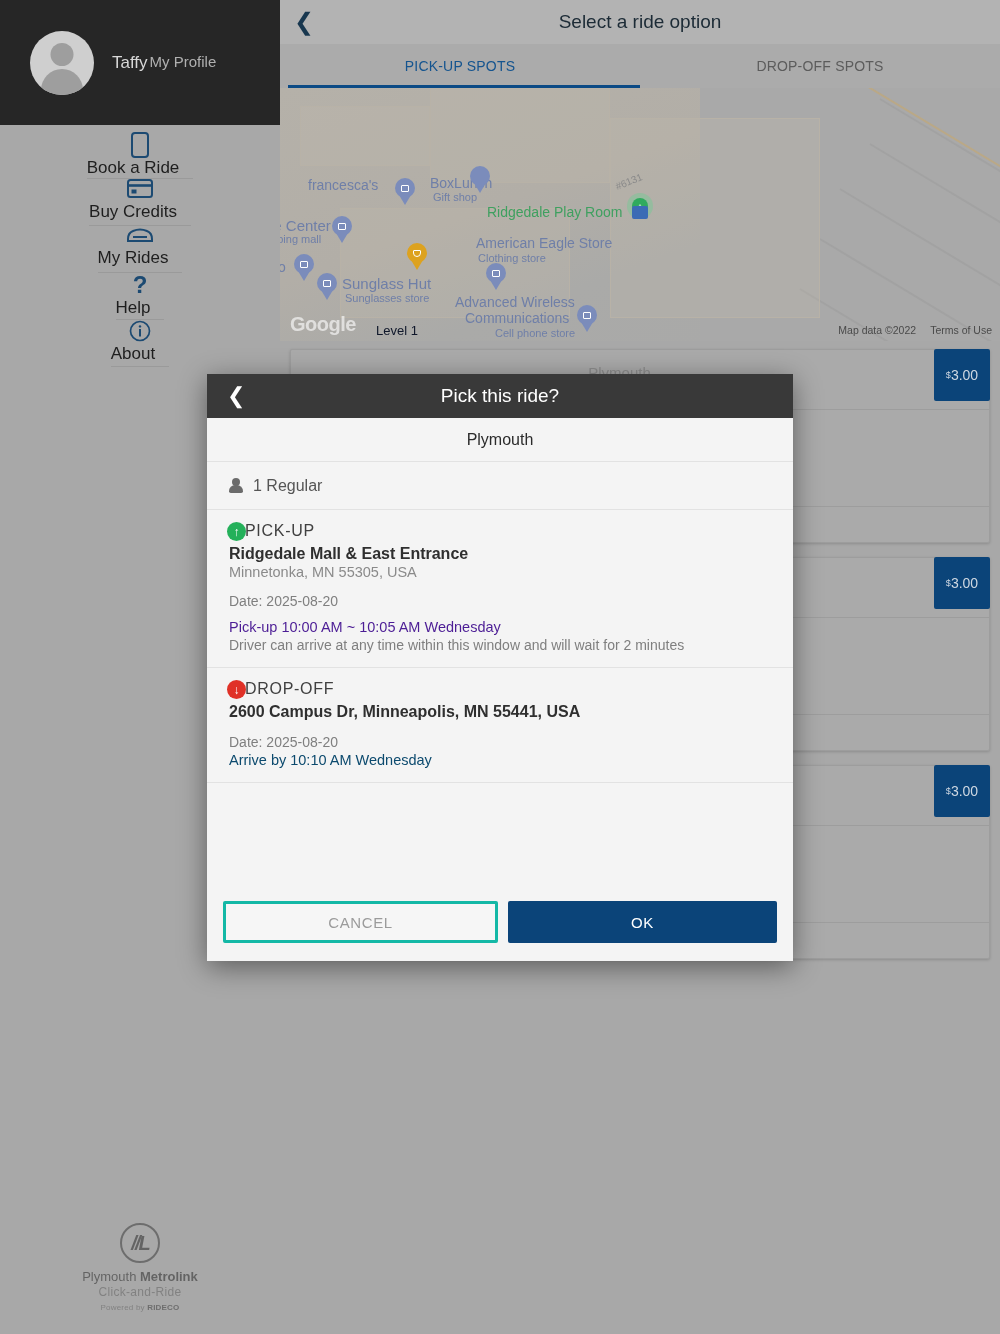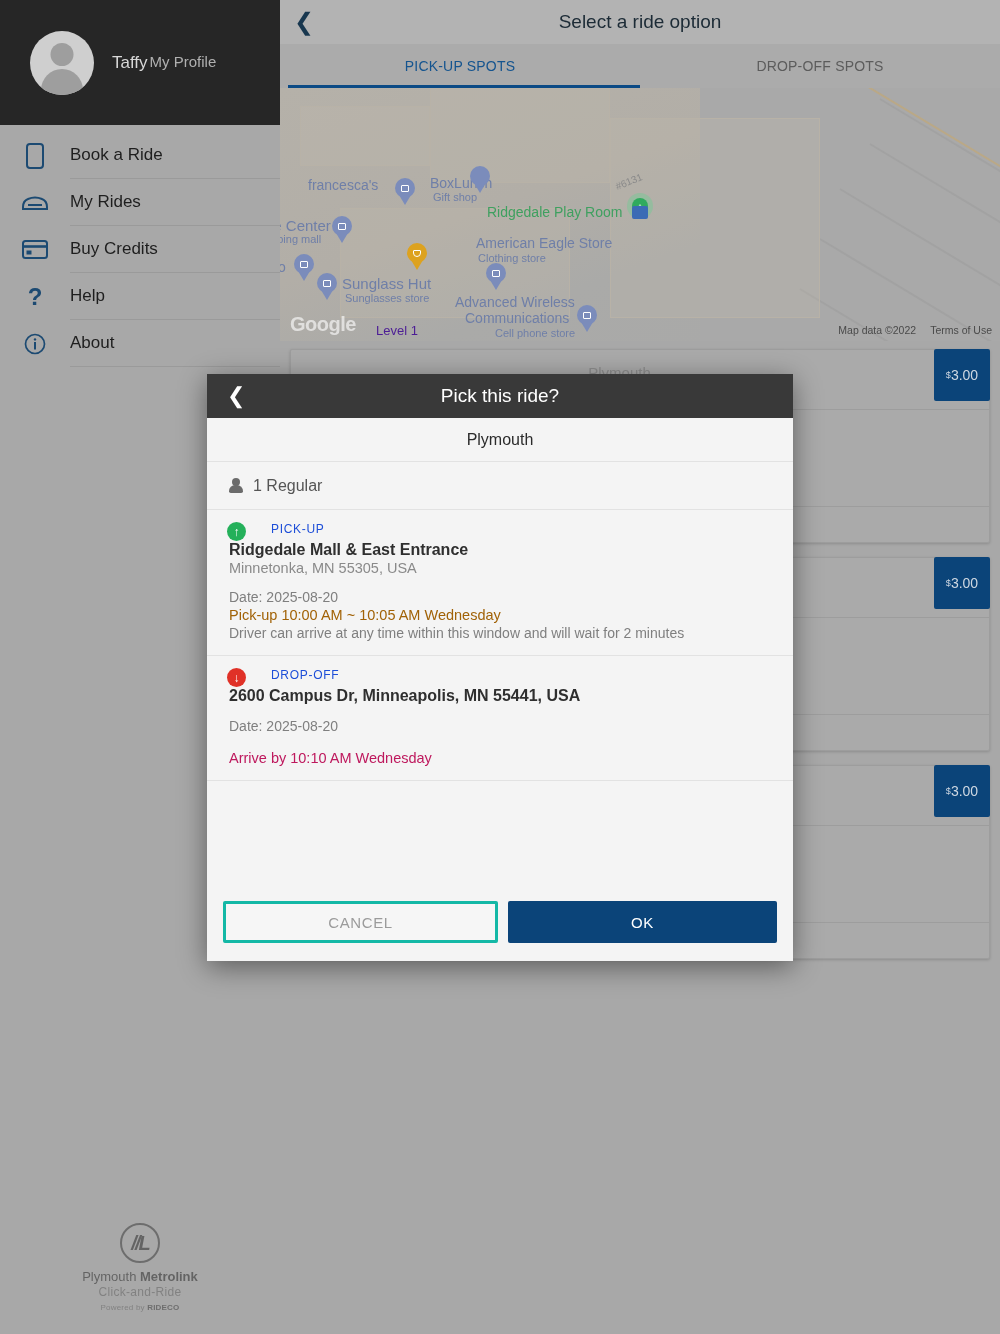--- a/index.html
+++ b/index.html
@@ -34,20 +34,21 @@
     width: 42px; height: 34px; border-radius: 21px 21px 0 0; background: #9e9e9e;
   }
   .sb-user { display: flex; flex-direction: row; gap: 2px; }
   .sb-name { color: #d8d8d8; font-size: 17px; }
   .sb-profile { color: #b0b0b0; font-size: 15px; }
 
   .sb-nav { padding-top: 7px; }
   .sb-item {
     height: 47px; display: flex; align-items: center; cursor: pointer;
     position: relative;
+    flex-direction: column;
   }
   .sb-icon {
     width: 70px; display: flex; align-items: center; justify-content: center;
     color: #1c4a72; flex: 0 0 auto;
   }
   .sb-label {
     font-size: 17px; color: #1e1e1e; flex: 1;
     border-bottom: 1px solid #9a9a9a; height: 47px;
     display: flex; align-items: center; padding-right: 14px;
   }
@@ -189,27 +190,27 @@
   .person-ico .h { position:absolute;top:0;left:3px;width:8px;height:8px;border-radius:50%;background:#6b6b6b;}
   .person-ico .b { position:absolute;bottom:1px;left:0;width:14px;height:8px;border-radius:7px 7px 2px 2px;background:#6b6b6b;}
 
   .leg { padding: 12px 22px 14px 22px; border-bottom:1px solid #e2e2e2; position:relative; }
   .leg-ico {
     position:absolute; left:20px; top:12px; width:19px; height:19px; border-radius:50%;
     display:flex; align-items:center; justify-content:center; color:#fff; font-size:12px; line-height:1;
   }
   .leg-ico.up { background:#24b05a; }
   .leg-ico.down { background:#e03127; }
-  .leg-kind { font-size:12px; letter-spacing:.7px; color:#1d4ed8; margin-left:42px; }
+  .leg-kind { font-size:16px; letter-spacing:.7px; color:#404040; margin-left:16px; }
   .leg-addr { font-size:16px; font-weight:700; color:#2f2f2f; margin-top:5px; }
   .leg-sub  { font-size:14.5px; color:#8a8a8a; margin-top:1px; }
   .leg-gap  { height: 13px; }
   .leg-date { font-size:14px; color:#7f7f7f; }
-  .leg-time-green { font-size:14.5px; color:#a16207; margin-top:2px; }
-  .leg-time-red   { font-size:14.5px; color:#be185d; margin-top:16px; }
+  .leg-time-green { font-size:14.5px; color:#4c1d95; margin-top:10px; }
+  .leg-time-red   { font-size:14.5px; color:#0c4a6e; margin-top:2px; }
   .leg-note { font-size:14px; color:#7f7f7f; margin-top:2px; }
 
   .dlg-spacer { flex:1; background:#f4f4f4; }
   .dlg-actions { display:flex; gap:10px; padding: 10px 16px 18px 16px; background:#f4f4f4; }
   .btn {
     flex:1; height:42px; display:flex; align-items:center; justify-content:center;
     font-size:15px; letter-spacing:.6px; cursor:pointer; border-radius:2px;
   }
   .btn-cancel { background:#f6f6f6; border:3px solid #14b8a6; color:#9b9b9b; }
   .btn-ok { background:#0b4479; color:#fff; }
@@ -233,41 +234,41 @@
 
     <div class="sb-nav">
 
       <div class="sb-item">
         <div class="sb-icon">
           <svg width="18" height="26" viewBox="0 0 18 26">
               <rect x="1" y="1" width="16" height="24" rx="3" fill="none" stroke="#1c4a72" stroke-width="2"></rect>
             </svg>
         </div>
         <div class="sb-label">Book a Ride</div>
-      </div>
-
-      <div class="sb-item">
-        <div class="sb-icon">
-          <svg width="28" height="18" viewBox="0 0 28 18">
-            <path d="M2 13 Q2 7 7 5 Q14 2 21 5 Q26 7 26 13 L26 15 L2 15 Z" fill="none" stroke="#1c4a72" stroke-width="2"></path>
-            <line x1="7" y1="11" x2="21" y2="11" stroke="#1c4a72" stroke-width="2"></line>
-          </svg>
-        </div>
-        <div class="sb-label">My Rides</div>
       </div>
 
       <div class="sb-item">
         <div class="sb-icon">
           <svg width="26" height="19" viewBox="0 0 26 19">
             <rect x="1" y="1" width="24" height="17" rx="2.5" fill="none" stroke="#1c4a72" stroke-width="2"></rect>
             <line x1="1" y1="6.5" x2="25" y2="6.5" stroke="#1c4a72" stroke-width="2.6"></line>
             <rect x="4.5" y="10.5" width="5" height="4" fill="#1c4a72"></rect>
           </svg>
         </div>
         <div class="sb-label">Buy Credits</div>
+      </div>
+
+      <div class="sb-item">
+        <div class="sb-icon">
+          <svg width="28" height="18" viewBox="0 0 28 18">
+            <path d="M2 13 Q2 7 7 5 Q14 2 21 5 Q26 7 26 13 L26 15 L2 15 Z" fill="none" stroke="#1c4a72" stroke-width="2"></path>
+            <line x1="7" y1="11" x2="21" y2="11" stroke="#1c4a72" stroke-width="2"></line>
+          </svg>
+        </div>
+        <div class="sb-label">My Rides</div>
       </div>
 
       <div class="sb-item">
         <div class="sb-icon">
             <span class="qmark">?</span>
           </div>
         <div class="sb-label">Help</div>
       </div>
 
       <div class="sb-item">
@@ -384,21 +385,21 @@
       <div class="mlabel" style="left:175px;top:207px;font-size:14px;">Advanced Wireless</div>
       <div class="mlabel" style="left:185px;top:223px;font-size:14px;">Communications</div>
       <div class="mlabel" style="left:215px;top:239px;font-size:11px;">Cell phone store</div>
       <div class="pin" style="left:297px;top:217px;">
           <div class="bulb">
             <div class="bag"></div>
           </div>
           <div class="tail"></div>
         </div>
 
-      <div class="mlabel" style="left:96px;top:236px;font-size:13px;color:#4c1d95;">Level 1</div>
+      <div class="mlabel" style="left:96px;top:236px;font-size:13px;color:#0f172a;">Level 1</div>
 
       <div class="transit-stop" style="left:347px;top:105px;">
           <div class="inner">↑</div>
         </div>
       <div class="transit-box" style="left:352px;top:118px;"></div>
 
       <div class="gwatermark">Google</div>
       <div class="map-attrib">
         <span>Map data ©2022</span>
         <span>Terms of Use</span>

